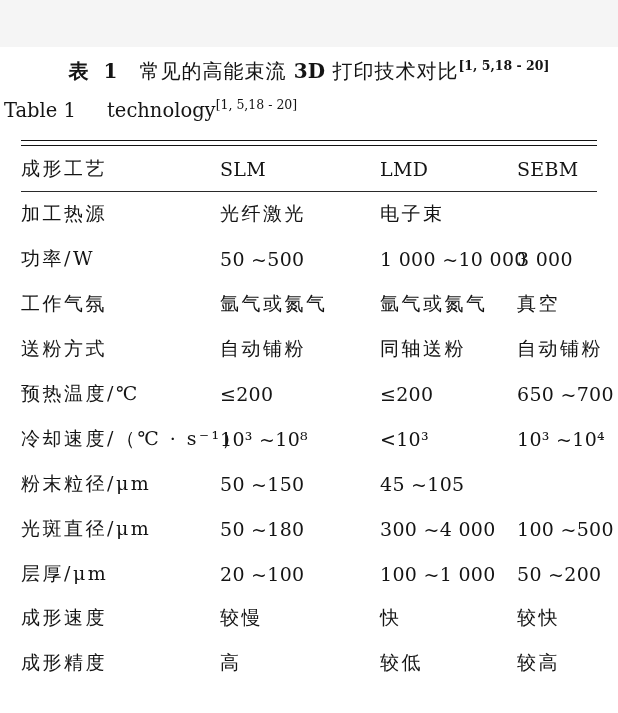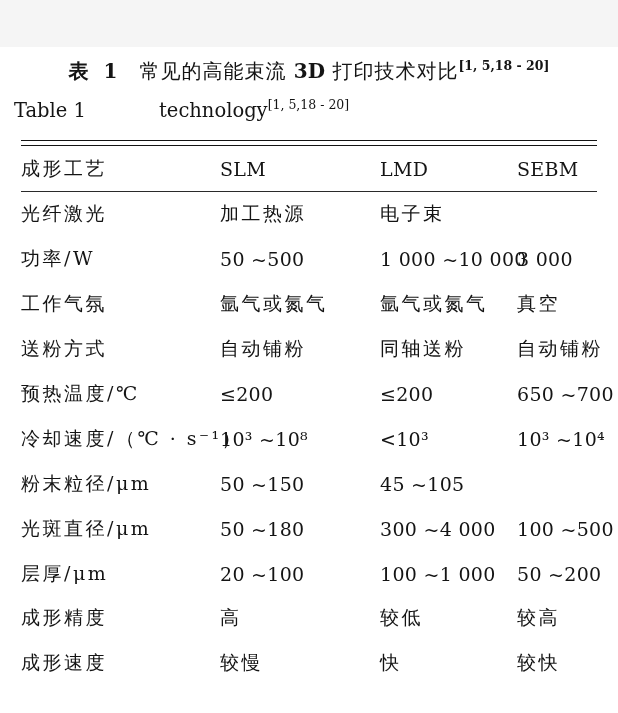--- a/index.html
+++ b/index.html
@@ -25,25 +25,24 @@
   .caption-zh .bold { font-weight:bold; letter-spacing:0; }
   .sup {
     font-size:12.5px;
     position:relative; top:-8px;
     letter-spacing:0;
     white-space:nowrap;
   }
   .sup.bold { font-weight:bold; }
   .caption-en {
     display:flex;
-    padding-left:14px;
+    padding-left:4px;
     margin-top:7px;
     font-size:19.5px;
     line-height:33px;
-    gap:42px;
   }
   .caption-en .en-label { flex:0 0 103px; }
   .caption-en .en-lines { }
   .caption-en .en-line { display:block; }
   
   .tbl { margin:11px 21px 0 21px; }
   .rule-double {
     height:4px;
     border-top:1.6px solid #141414;
     border-bottom:1.6px solid #141414;
@@ -84,22 +83,22 @@
     <div class="trow hdr">
       <div class="cell lbl">成形工艺</div>
       <div class="cell num">SLM</div>
       <div class="cell num">LMD</div>
       <div class="cell num">SEBM</div>
     </div>
 
     <div class="rule-thin"></div>
 
     <div class="trow">
+      <div class="cell lbl">加工热源</div>
       <div class="cell cjk">光纤激光</div>
-      <div class="cell lbl">加工热源</div>
       <div class="cell cjk">电子束</div>
     </div>
     <div class="trow">
       <div class="cell lbl">功率/W</div>
       <div class="cell num">50 ~500</div>
       <div class="cell num">1 000 ~10 000</div>
       <div class="cell num">3 000</div>
     </div>
     <div class="trow">
       <div class="cell lbl">工作气氛</div>
@@ -136,30 +135,30 @@
       <div class="cell num">300 ~4 000</div>
       <div class="cell num">100 ~500</div>
     </div>
     <div class="trow">
       <div class="cell lbl">层厚/μm</div>
       <div class="cell num">20 ~100</div>
       <div class="cell num">100 ~1 000</div>
       <div class="cell num">50 ~200</div>
     </div>
     <div class="trow">
+      <div class="cell lbl">成形速度</div>
+      <div class="cell cjk">较慢</div>
+      <div class="cell cjk">快</div>
+      <div class="cell cjk">较快</div>
+    </div>
+    <div class="trow">
       <div class="cell lbl">成形精度</div>
       <div class="cell cjk">高</div>
       <div class="cell cjk">较低</div>
       <div class="cell cjk">较高</div>
-    </div>
-    <div class="trow">
-      <div class="cell lbl">成形速度</div>
-      <div class="cell cjk">较慢</div>
-      <div class="cell cjk">快</div>
-      <div class="cell cjk">较快</div>
     </div>
     <div class="trow">
       
       
       
       
     </div>
 
   </div>
 

